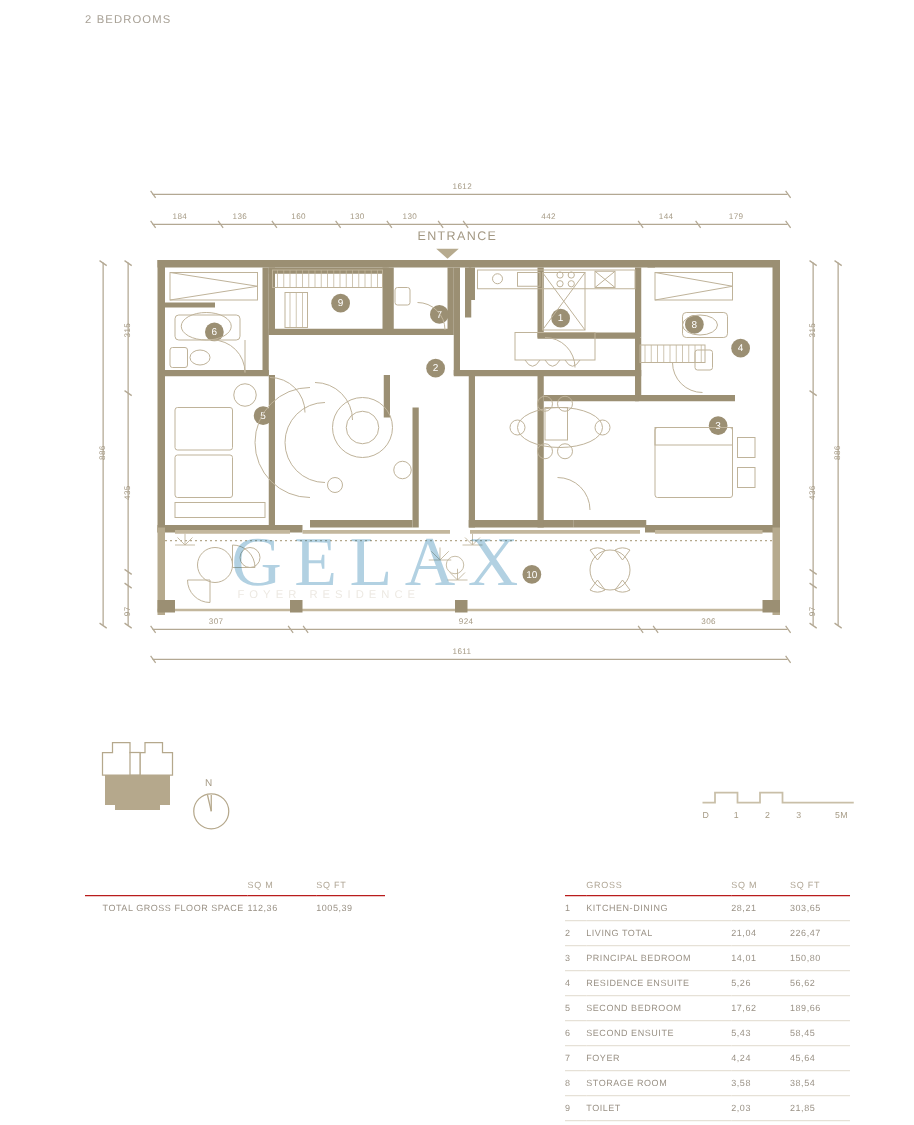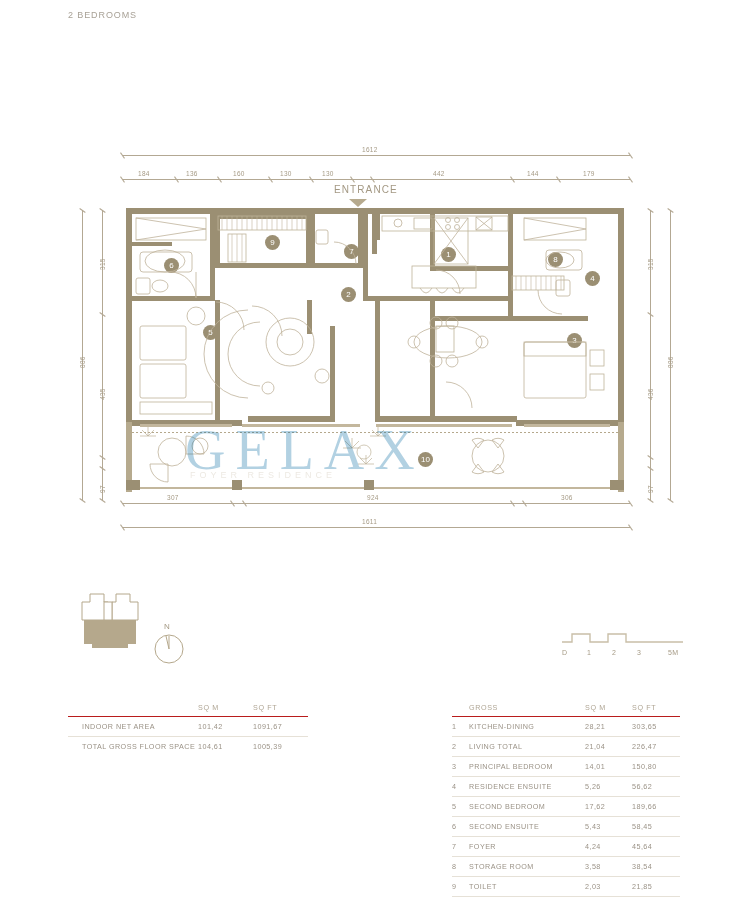--- a/index.html
+++ b/index.html
@@ -442,27 +442,22 @@
   <table>
     <thead>
       <tr class="tbl-head-row">
         <th class="c-label"></th>
         <th class="c-m">SQ M</th>
         <th class="c-f">SQ FT</th>
       </tr>
     </thead>
     <tbody>
       <tr>
-        <td class="c-label">INDOOR NET AREA</td>
-        <td class="c-m">101,42</td>
-        <td class="c-f">1091,67</td>
-      </tr>
-      <tr>
         <td class="c-label">TOTAL GROSS FLOOR SPACE</td>
-        <td class="c-m">104,61</td>
+        <td class="c-m">112,36</td>
         <td class="c-f">1005,39</td>
       </tr>
     </tbody>
   </table>
 </div>
 
 <div id="schedule-table">
   <table>
     <thead>
       <tr class="tbl-head-row">

